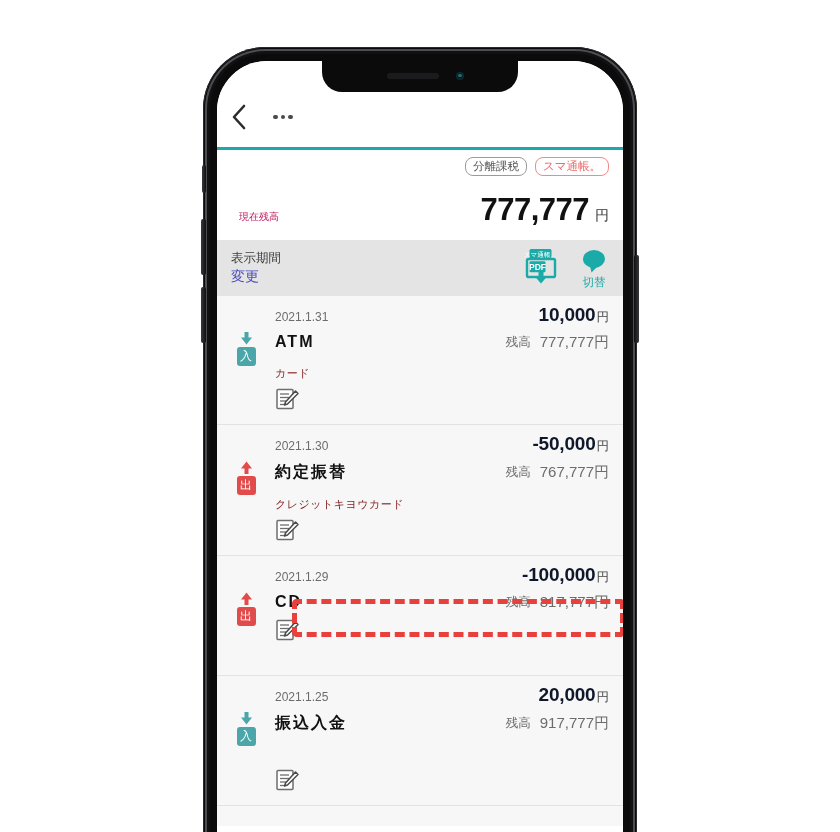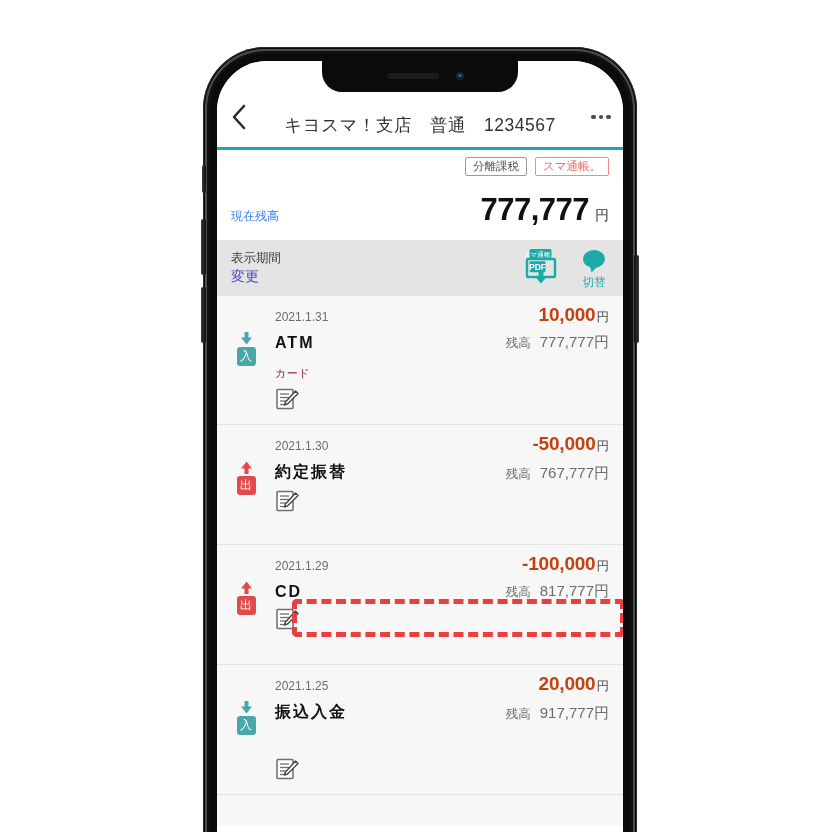--- a/index.html
+++ b/index.html
@@ -115,31 +115,31 @@
     padding:6px 14px 12px 14px;
   }
   #badge-row{
     display:flex;justify-content:flex-end;align-items:center;
     gap:8px;
     height:22px;
   }
   .badge{
     font-size:11.5px;
     padding:2.5px 7px 3px 7px;
-    border-radius:2px;
+    border-radius:8px;
     line-height:1;
     white-space:nowrap;
   }
   #badge-tax{border:1px solid #9b9b9b;color:#555;}
   #badge-passbook{border:1px solid #f08a8a;color:#f06a6a;}
   #balance-row{
     display:flex;align-items:baseline;
     margin-top:14px;
   }
-  #balance-label{font-size:12px;color:#3b82f6;flex:0 0 auto;}
+  #balance-label{font-size:10px;color:#be185d;flex:0 0 auto;margin-left:8px;}
   #balance-spacer{flex:1 1 auto;}
   #balance-amount{
     font-size:31px;font-weight:bold;color:#111;
     letter-spacing:-0.5px;
   }
   #balance-unit{font-size:14px;color:#333;margin-left:6px;}
 
   
   #period-bar{
     background:#e4e4e4;
@@ -184,23 +184,23 @@
     width:19px;height:19px;border-radius:3px;
     display:flex;align-items:center;justify-content:center;
     color:#fff;font-size:12px;line-height:1;font-weight:500;
   }
   .dir-in .dir-box{background:#4aa6a8;}
   .dir-out .dir-box{background:#e14b4b;}
   .txn-body{flex:1 1 auto;display:flex;flex-direction:column;}
   .txn-line1{display:flex;align-items:baseline;}
   .txn-date{font-size:12px;color:#6c6c6c;flex:0 0 auto;}
   .sp{flex:1 1 auto;}
-  .txn-amount{font-size:19px;font-weight:bold;color:#c2410c;letter-spacing:-0.2px;}
+  .txn-amount{font-size:19px;font-weight:bold;color:#0f172a;letter-spacing:-0.2px;}
   .txn-amount-unit{font-size:12.5px;color:#444;font-weight:normal;margin-left:1px;}
-  .txn-line2{display:flex;align-items:flex-end;margin-top:7px;}
+  .txn-line2{display:flex;align-items:center;margin-top:7px;}
   .txn-name{font-size:16px;font-weight:bold;color:#111;letter-spacing:2px;flex:0 0 auto;}
   .txn-bal-label{font-size:12.5px;color:#6c6c6c;margin-right:9px;}
   .txn-bal-value{font-size:15px;color:#6c6c6c;}
   .txn-line3{margin-top:11px;min-height:17px;}
   .txn-desc{font-size:11px;color:#7f1d1d;letter-spacing:0.5px;}
   .txn-line4{margin-top:6px;}
   .memo-icon{display:inline-block;cursor:pointer;}
 
   
   #highlight-box{
@@ -232,21 +232,20 @@
     </div>
 
     <div id="app-header">
       <div id="back-button">
         <span>
           <svg width="16" height="26" viewBox="0 0 16 26">
             <polyline points="13,2 3,13 13,24" fill="none" stroke="#2c2c2c" stroke-width="2.6" stroke-linecap="round" stroke-linejoin="round"></polyline>
           </svg>
         </span>
       </div>
-      <div id="header-title">キヨスマ！支店　普通　1234567</div>
       <div id="more-button">
         <span style="display:flex;">
           <i class="dot"></i>
             <i class="dot"></i>
             <i class="dot"></i>
         </span>
       </div>
     </div>
     <div id="header-rule"></div>
 
@@ -360,20 +359,23 @@
             <span class="sp"></span>
             <span class="txn-amount">-50,000</span>
             <span class="txn-amount-unit">円</span>
           </div>
           <div class="txn-line2">
             <span class="txn-name">約定振替</span>
             <span class="sp"></span>
             <span class="txn-bal-label">残高</span>
             <span class="txn-bal-value">767,777円</span>
           </div>
+          <div class="txn-line3">
+            <span class="txn-desc">クレジットキヨウカード</span>
+          </div>
           <div class="txn-line4">
             <span class="memo-icon">
               <svg width="25" height="25" viewBox="0 0 25 25">
                 <rect x="2" y="2.5" width="16" height="19" rx="1" fill="#ffffff" stroke="#6e6e6e" stroke-width="1.5"></rect>
                 <line x1="5" y1="7" x2="14" y2="7" stroke="#6e6e6e" stroke-width="1.3"></line>
                 <line x1="5" y1="10.5" x2="14" y2="10.5" stroke="#6e6e6e" stroke-width="1.3"></line>
                 <line x1="5" y1="14" x2="11" y2="14" stroke="#6e6e6e" stroke-width="1.3"></line>
                 <line x1="5" y1="17.5" x2="9" y2="17.5" stroke="#6e6e6e" stroke-width="1.3"></line>
                 <polygon points="20.5,4 23,6.5 12.5,17 9.5,18 10.5,15" fill="#ffffff" stroke="#4a4a4a" stroke-width="1.5" stroke-linejoin="round"></polygon>
               </svg>

